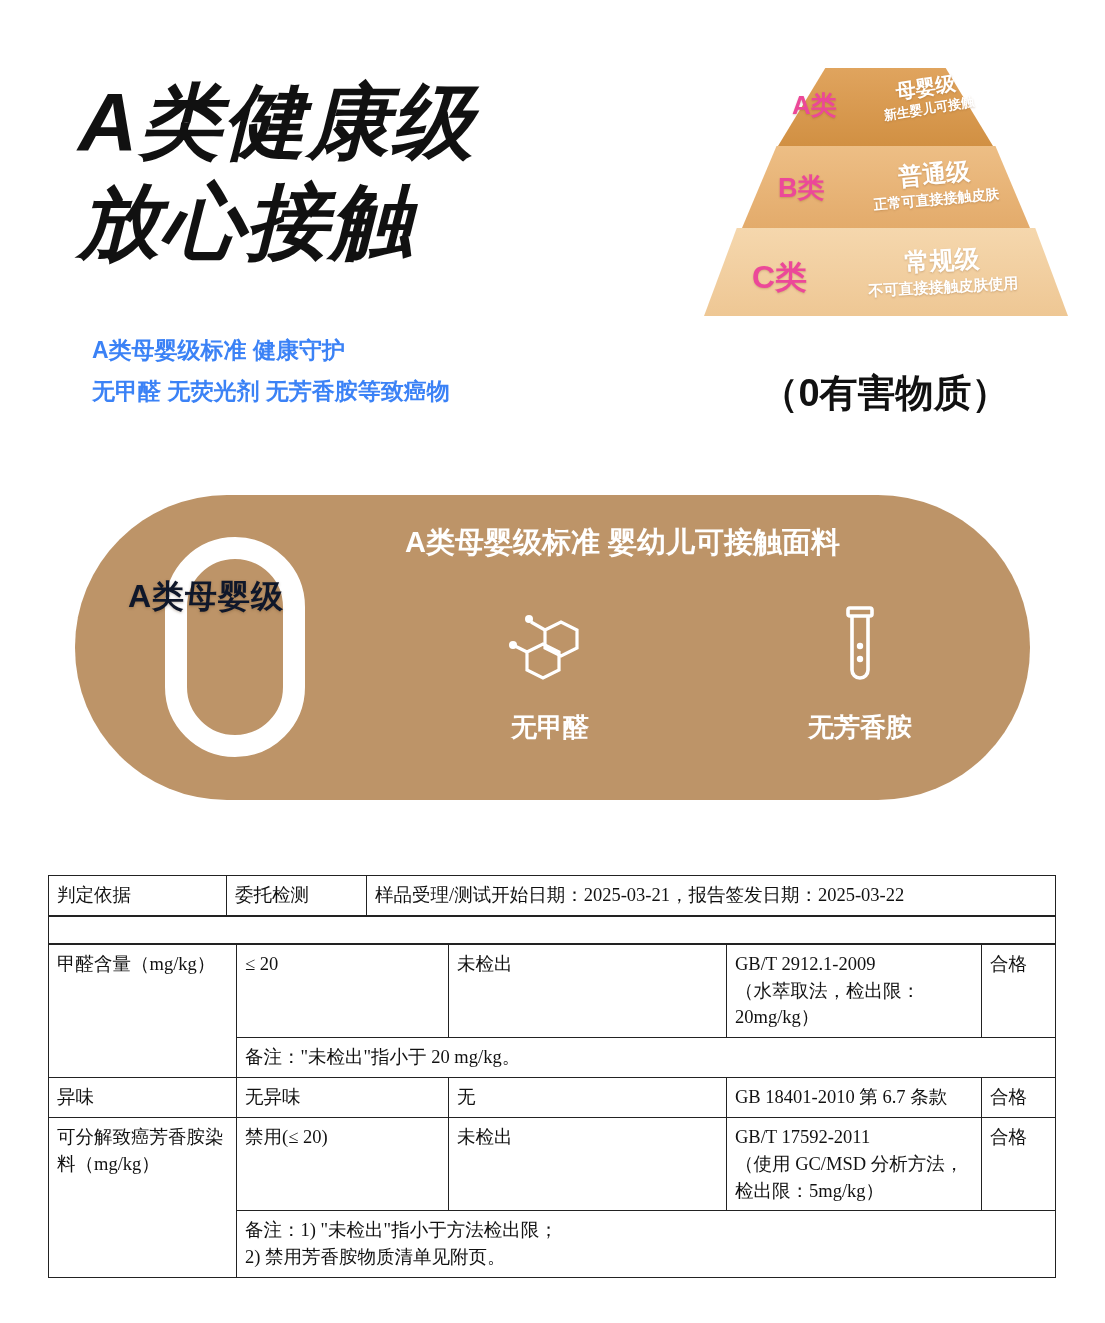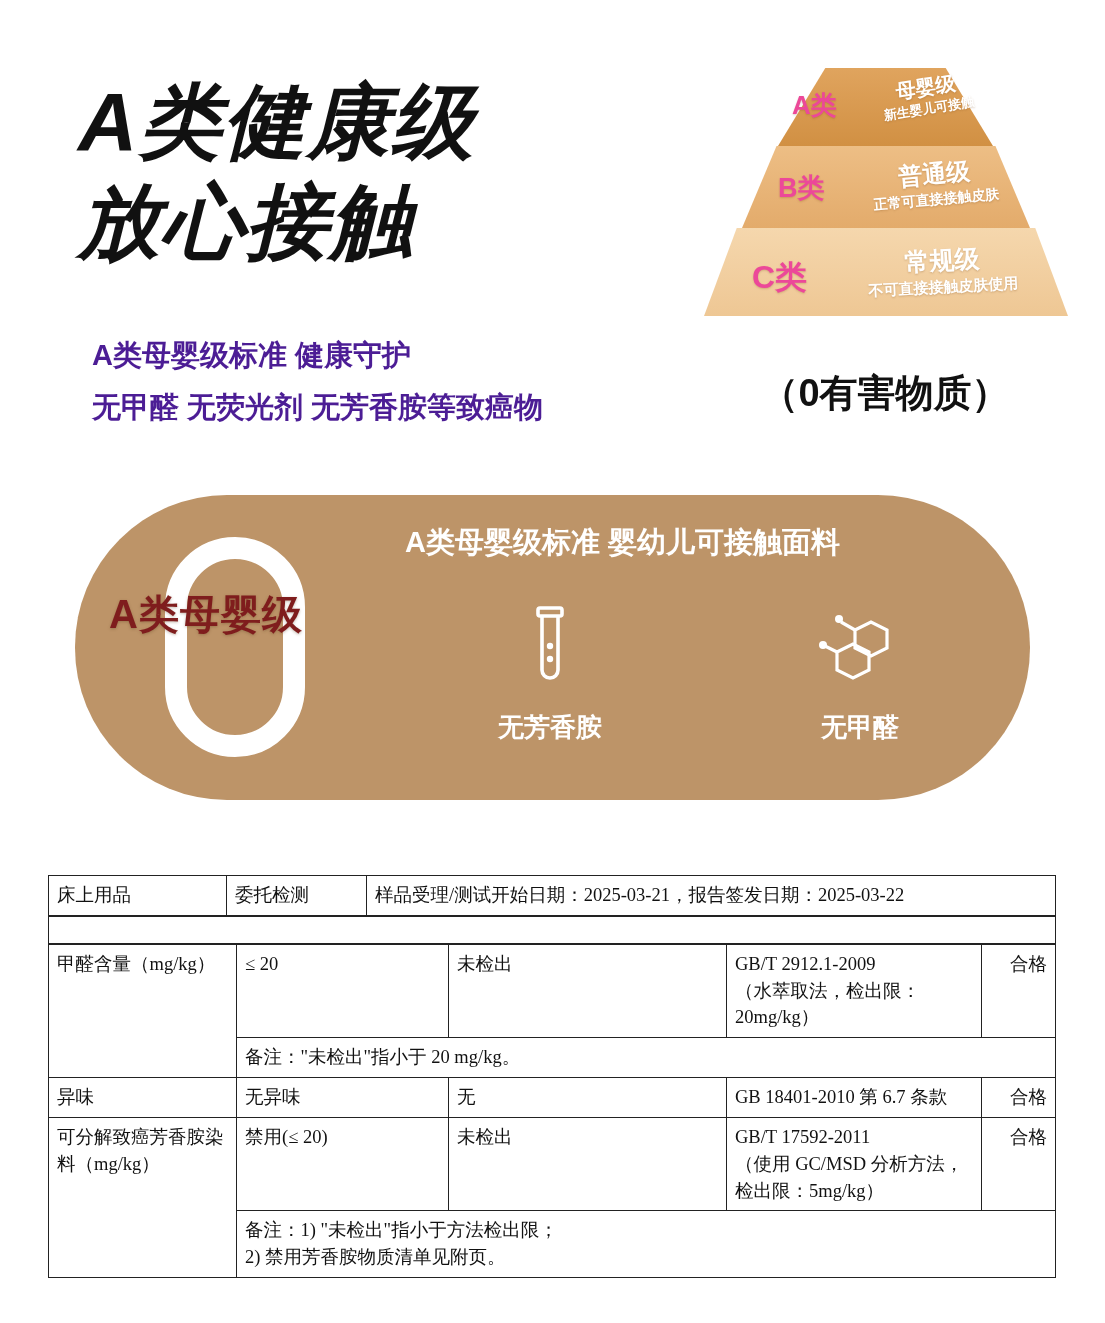--- a/index.html
+++ b/index.html
@@ -33,24 +33,24 @@
     letter-spacing: 2px;
     line-height: 1.22;
     color: #111111;
     white-space: pre-line;
     font-style: italic;
   }
   .hero-sub {
     position: absolute;
     left: 92px;
     top: 330px;
-    font-size: 29px;
+    font-size: 23px;
     font-weight: 600;
     line-height: 1.78;
-    color: #4c1d95;
+    color: #3b82f6;
     white-space: pre-line;
   }
 
   
   .pyramid-wrap {
     position: absolute;
     left: 700px;
     top: 60px;
     width: 370px;
     height: 300px;
@@ -155,26 +155,26 @@
     top: 0;
     width: 140px;
     height: 220px;
     border: 22px solid #ffffff;
     border-radius: 74px;
     box-sizing: border-box;
   }
   .banner-badge {
     position: absolute;
     left: 26px;
-    top: 92px;
+    top: 80px;
     width: 210px;
     text-align: center;
-    font-size: 40px;
+    font-size: 32px;
     font-weight: 800;
-    color: #7f1d1d;
+    color: #0f172a;
     letter-spacing: 1px;
     text-shadow: 0 1px 3px rgba(90,60,30,.35);
   }
   .banner-head {
     position: absolute;
     left: 330px;
     top: 28px;
     width: 600px;
     text-align: left;
     font-size: 29px;
@@ -226,21 +226,21 @@
     padding: 6px 8px;
     font-size: 18.5px;
     line-height: 1.45;
     vertical-align: top;
   }
   .gap-row td {
     border: none;
     height: 14px;
     padding: 0;
   }
-  .ctr { text-align: right; }
+  .ctr { text-align: left; }
   .nowrapish { white-space: pre-line; }
 </style>
 </head>
 <body>
 
 <div class="hero">
   <div class="hero-title">A类健康级
 放心接触</div>
   <div class="hero-sub">A类母婴级标准 健康守护
 无甲醛 无荧光剂 无芳香胺等致癌物</div>
@@ -271,61 +271,61 @@
 <div class="pyramid-caption">（0有害物质）</div>
 
 <div class="banner">
   <div class="banner-zero">
     <div class="ring"></div>
   </div>
   <div class="banner-badge">A类母婴级</div>
   <div class="banner-head">A类母婴级标准 婴幼儿可接触面料</div>
 
   <div class="features">
-
-    <div class="feature">
-      <div class="ficon">
-        <svg width="62" height="88" viewBox="0 0 62 88" fill="none" stroke="#ffffff" stroke-width="3.6">
-          <rect x="19" y="6" width="24" height="8" rx="2"></rect>
-          <path d="M23 14 v54 a8 8 0 0 0 16 0 V14"></path>
-          <circle cx="31" cy="44" r="3.2" fill="#ffffff" stroke="none"></circle>
-          <circle cx="31" cy="57" r="3.2" fill="#ffffff" stroke="none"></circle>
-        </svg>
-      </div>
-      <div class="flabel">无芳香胺</div>
-    </div>
 
     <div class="feature">
       <div class="ficon">
         <svg width="90" height="84" viewBox="0 0 90 84" fill="none" stroke="#ffffff" stroke-width="3.2">
           <polygon points="40,26 56,18 72,26 72,44 56,52 40,44"></polygon>
           <polygon points="22,48 38,40 54,48 54,66 38,74 22,66"></polygon>
           <path d="M40 26 L26 18"></path>
           <path d="M22 48 L10 42"></path>
           <circle cx="24" cy="15" r="4" fill="#ffffff" stroke="none"></circle>
           <circle cx="8" cy="41" r="4" fill="#ffffff" stroke="none"></circle>
         </svg>
       </div>
       <div class="flabel">无甲醛</div>
     </div>
 
+    <div class="feature">
+      <div class="ficon">
+        <svg width="62" height="88" viewBox="0 0 62 88" fill="none" stroke="#ffffff" stroke-width="3.6">
+          <rect x="19" y="6" width="24" height="8" rx="2"></rect>
+          <path d="M23 14 v54 a8 8 0 0 0 16 0 V14"></path>
+          <circle cx="31" cy="44" r="3.2" fill="#ffffff" stroke="none"></circle>
+          <circle cx="31" cy="57" r="3.2" fill="#ffffff" stroke="none"></circle>
+        </svg>
+      </div>
+      <div class="flabel">无芳香胺</div>
+    </div>
+
 
   </div>
 </div>
 
 <div class="report">
   <table class="rt">
     <colgroup>
       <col style="width:178px">
       <col style="width:140px">
       <col style="width:unset">
     </colgroup>
     <tbody>
       <tr>
-        <td>床上用品</td>
+        <td>判定依据</td>
         <td>委托检测</td>
         <td>样品受理/测试开始日期：2025-03-21，报告签发日期：2025-03-22</td>
       </tr>
     </tbody>
   </table>
 
   <table class="rt">
     <tbody>
         <tr class="gap-row">
           <td></td>

